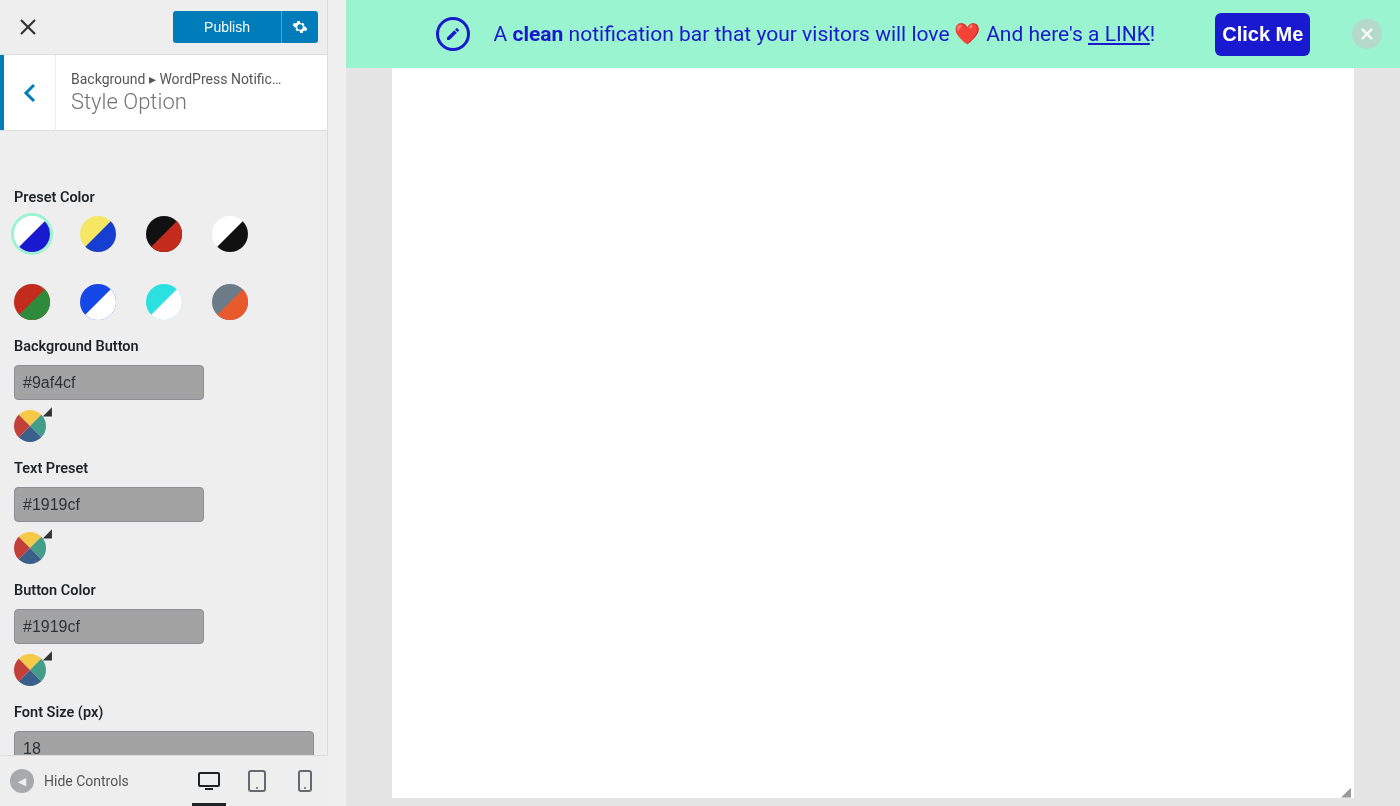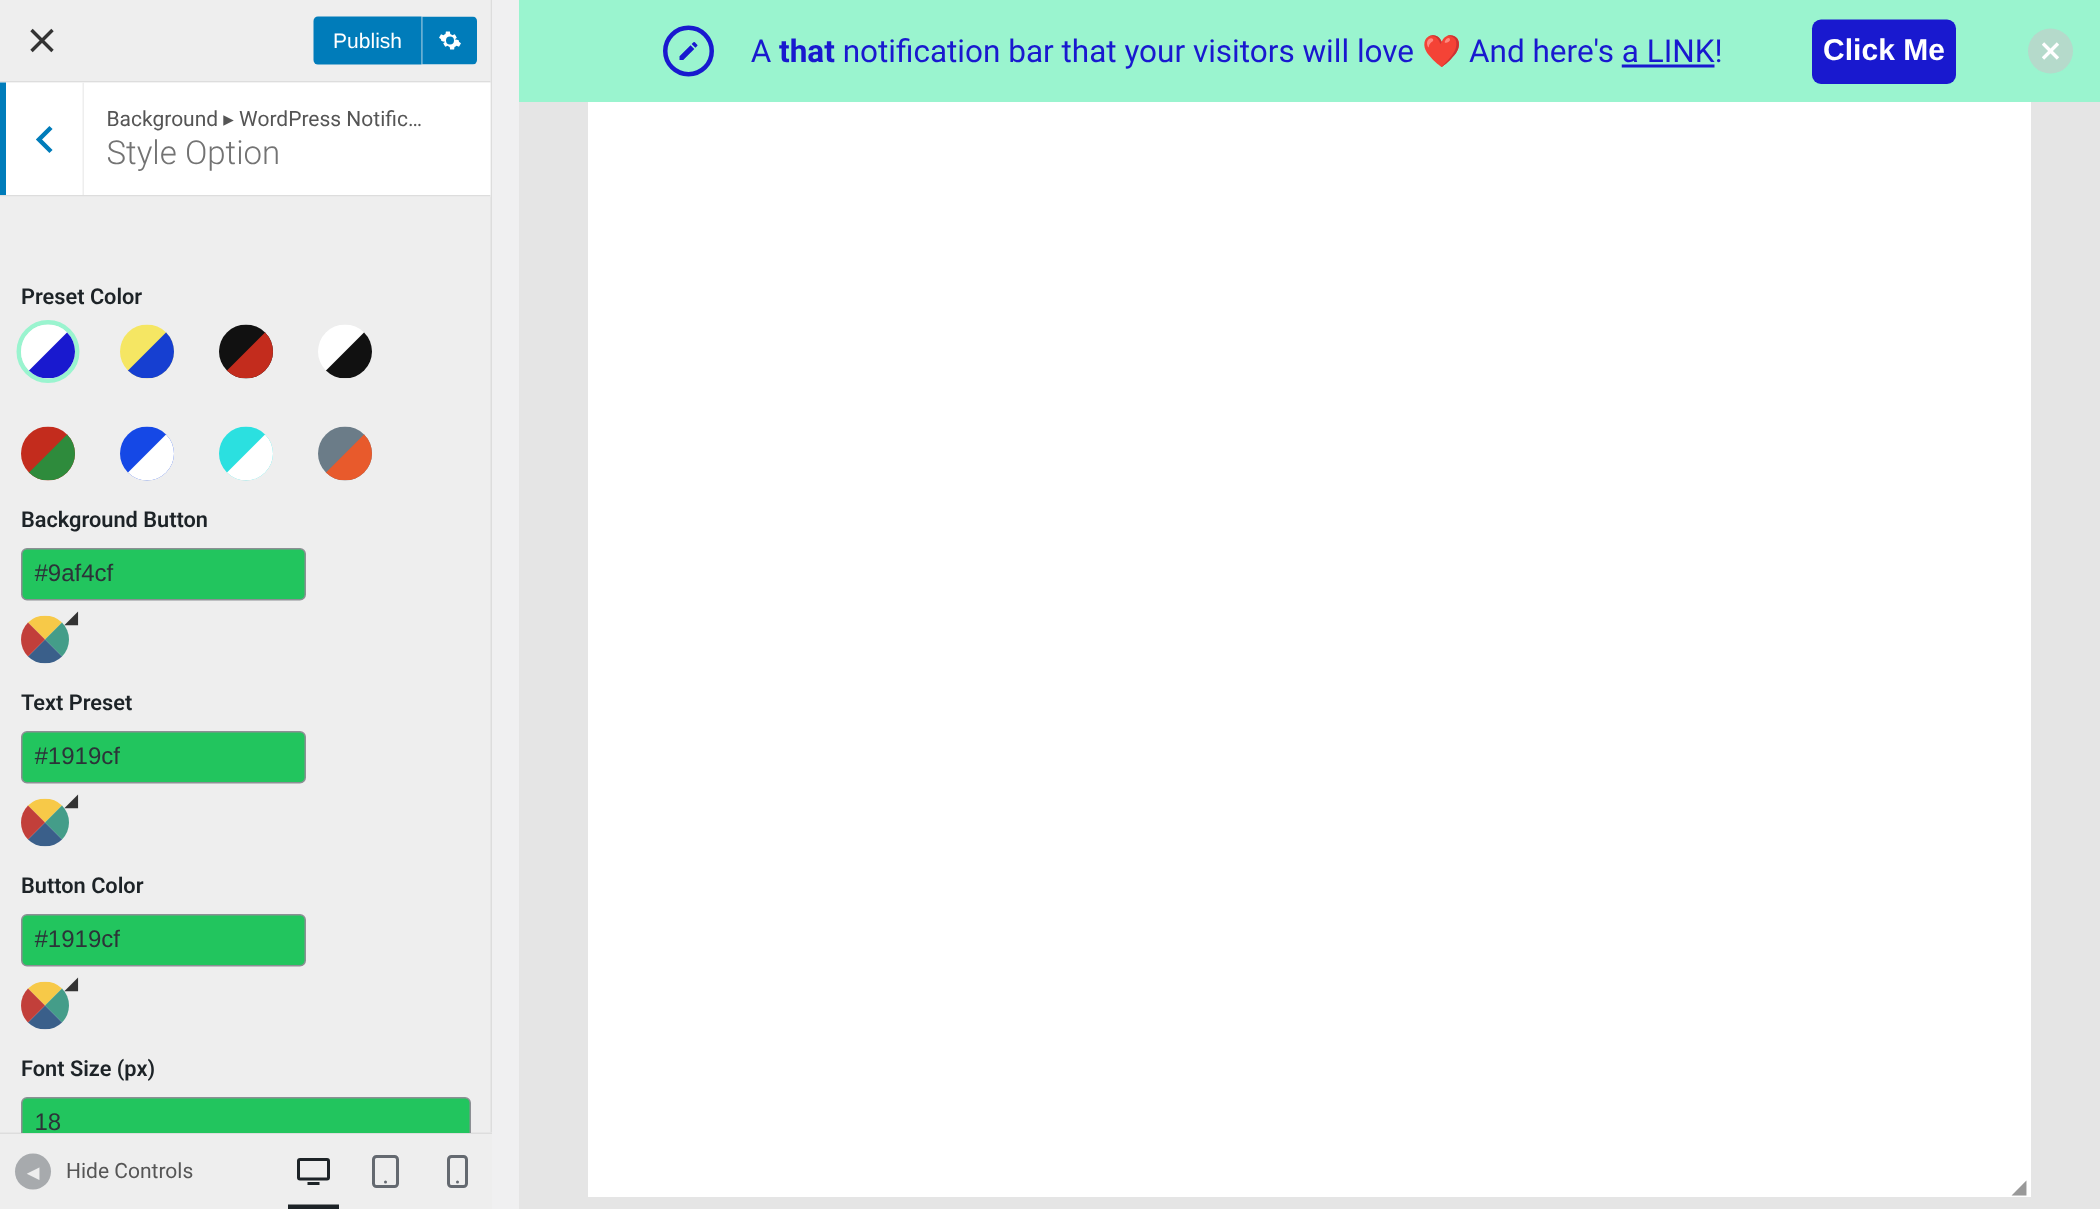--- a/index.html
+++ b/index.html
@@ -3,21 +3,21 @@
 <meta charset="utf-8">
 <style>
 * { box-sizing: border-box; margin: 0; padding: 0; }
 body { font-family: -apple-system, BlinkMacSystemFont, "Segoe UI", Roboto, sans-serif; background: #f0f0f1; width: 1400px; height: 806px; overflow: hidden; position: relative; }
 
 .sidebar { position: absolute; left: 0; top: 0; width: 328px; height: 755px; background: #eee; border-right: 1px solid #ddd; display: flex; flex-direction: column; }
 
 .sidebar-header { display: flex; align-items: center; height: 55px; background: #eee; border-bottom: 1px solid #ddd; padding: 0 9px 0 15px; }
 .close-btn { width: 26px; height: 26px; display: flex; align-items: center; justify-content: center; cursor: pointer; color: #333; font-size: 20px; }
 .publish-area { margin-left: auto; display: flex; }
-.publish-btn { background: #007cba; color: #fff; border: none; padding: 8px 13px; font-size: 14px; font-weight: 500; cursor: pointer; border-radius: 3px 0 0 3px; }
+.publish-btn { background: #007cba; color: #fff; border: none; padding: 8px 31px; font-size: 14px; font-weight: 500; cursor: pointer; border-radius: 3px 0 0 3px; }
 .gear-btn { background: #007cba; color: #fff; border: none; border-left: 1px solid rgba(255,255,255,0.3); padding: 8px 10px; cursor: pointer; border-radius: 0 3px 3px 0; display: flex; align-items: center; justify-content: center; }
 
 .panel-header { display: flex; align-items: stretch; background: #fff; border-bottom: 1px solid #ddd; height: 76px; }
 .back-btn { width: 56px; display: flex; align-items: center; justify-content: center; cursor: pointer; color: #007cba; font-size: 22px; border-left: 4px solid #007cba; border-right: 1px solid #eee; }
 .panel-titles { flex: 1; padding: 10px 15px 10px 15px; display: flex; flex-direction: column; justify-content: center; overflow: hidden; }
 .breadcrumb { font-size: 14px; color: #555; white-space: nowrap; overflow: hidden; text-overflow: ellipsis; }
 .panel-title { font-size: 22px; font-weight: 300; color: #737373; margin-top: 2px; }
 
 .panel-body { flex: 1; overflow-y: auto; padding: 18px 14px; margin-top: 40px; }
 .panel-body::-webkit-scrollbar { width: 10px; }
@@ -25,21 +25,21 @@
 
 .section-label { font-size: 14.5px; font-weight: 600; color: #1d2327; margin-bottom: 10px; margin-top: 18px; }
 .section-label:first-child { margin-top: 0; }
 
 .swatch-grid { display: flex; flex-wrap: wrap; gap: 32px 30px; margin-bottom: 12px; }
 .swatch { width: 36px; height: 36px; border-radius: 50%; position: relative; cursor: pointer; overflow: hidden; }
 .swatch.selected { outline: 3px solid #9af4cf; outline-offset: 0; }
 .swatch .half-a { position: absolute; inset: 0; }
 .swatch .half-b { position: absolute; inset: 0; clip-path: polygon(100% 0, 100% 100%, 0 100%); }
 
-.text-input { width: 190px; height: 35px; padding: 4px 8px; font-size: 16px; color: #2c3338; border: 1px solid #8c8f94; border-radius: 4px; background: #22c55e; }
+.text-input { width: 190px; height: 35px; padding: 4px 8px; font-size: 16px; color: #2c3338; border: 1px solid #8c8f94; border-radius: 4px; background: #a3a3a3; }
 .text-input.wide { width: 300px; }
 
 .picker-icon { width: 32px; height: 32px; border-radius: 50%; position: relative; margin-top: 10px; cursor: pointer; }
 .picker-icon .wedge { position: absolute; inset: 0; border-radius: 50%; overflow: hidden; }
 .picker-icon .w1 { background: #f7c948; clip-path: polygon(50% 50%, 0 0, 100% 0); }
 .picker-icon .w2 { background: #449d89; clip-path: polygon(50% 50%, 100% 0, 100% 100%); }
 .picker-icon .w3 { background: #3a5f8a; clip-path: polygon(50% 50%, 100% 100%, 0 100%); }
 .picker-icon .w4 { background: #c23f3a; clip-path: polygon(50% 50%, 0 100%, 0 0); }
 .picker-icon .drop { position: absolute; top: -6px; right: -6px; font-size: 12px; color: #333; }
 
@@ -194,21 +194,21 @@
 </div>
 
 <div class="preview">
   <div class="notif-bar" id="notif-bar" style="background: rgb(154, 244, 207);">
     <div class="notif-icon">
       <svg width="16" height="16" viewBox="0 0 24 24" fill="#1919cf">
           <path d="M3 17.25V21h3.75L17.8 9.94l-3.75-3.75L3 17.25zM20.7 7.04a1 1 0 000-1.41l-2.34-2.34a1 1 0 00-1.41 0l-1.83 1.83 3.75 3.75 1.83-1.83z"></path>
         </svg>
     </div>
     <div class="notif-text">
-      <span>A </span><strong>that</strong><span> notification bar that your visitors will love </span><span>❤️</span><span> And here's </span><a href="#">a LINK</a><span>!</span>
+      <span>A </span><strong>clean</strong><span> notification bar that your visitors will love </span><span>❤️</span><span> And here's </span><a href="#">a LINK</a><span>!</span>
     </div>
     <button class="notif-btn">Click Me</button>
     <div class="notif-close">
       <svg width="12" height="12" viewBox="0 0 12 12">
           <line x1="1" y1="1" x2="11" y2="11" stroke="#fff" stroke-width="2.2"></line>
           <line x1="11" y1="1" x2="1" y2="11" stroke="#fff" stroke-width="2.2"></line>
         </svg>
     </div>
   </div>
   <div class="preview-inner">

